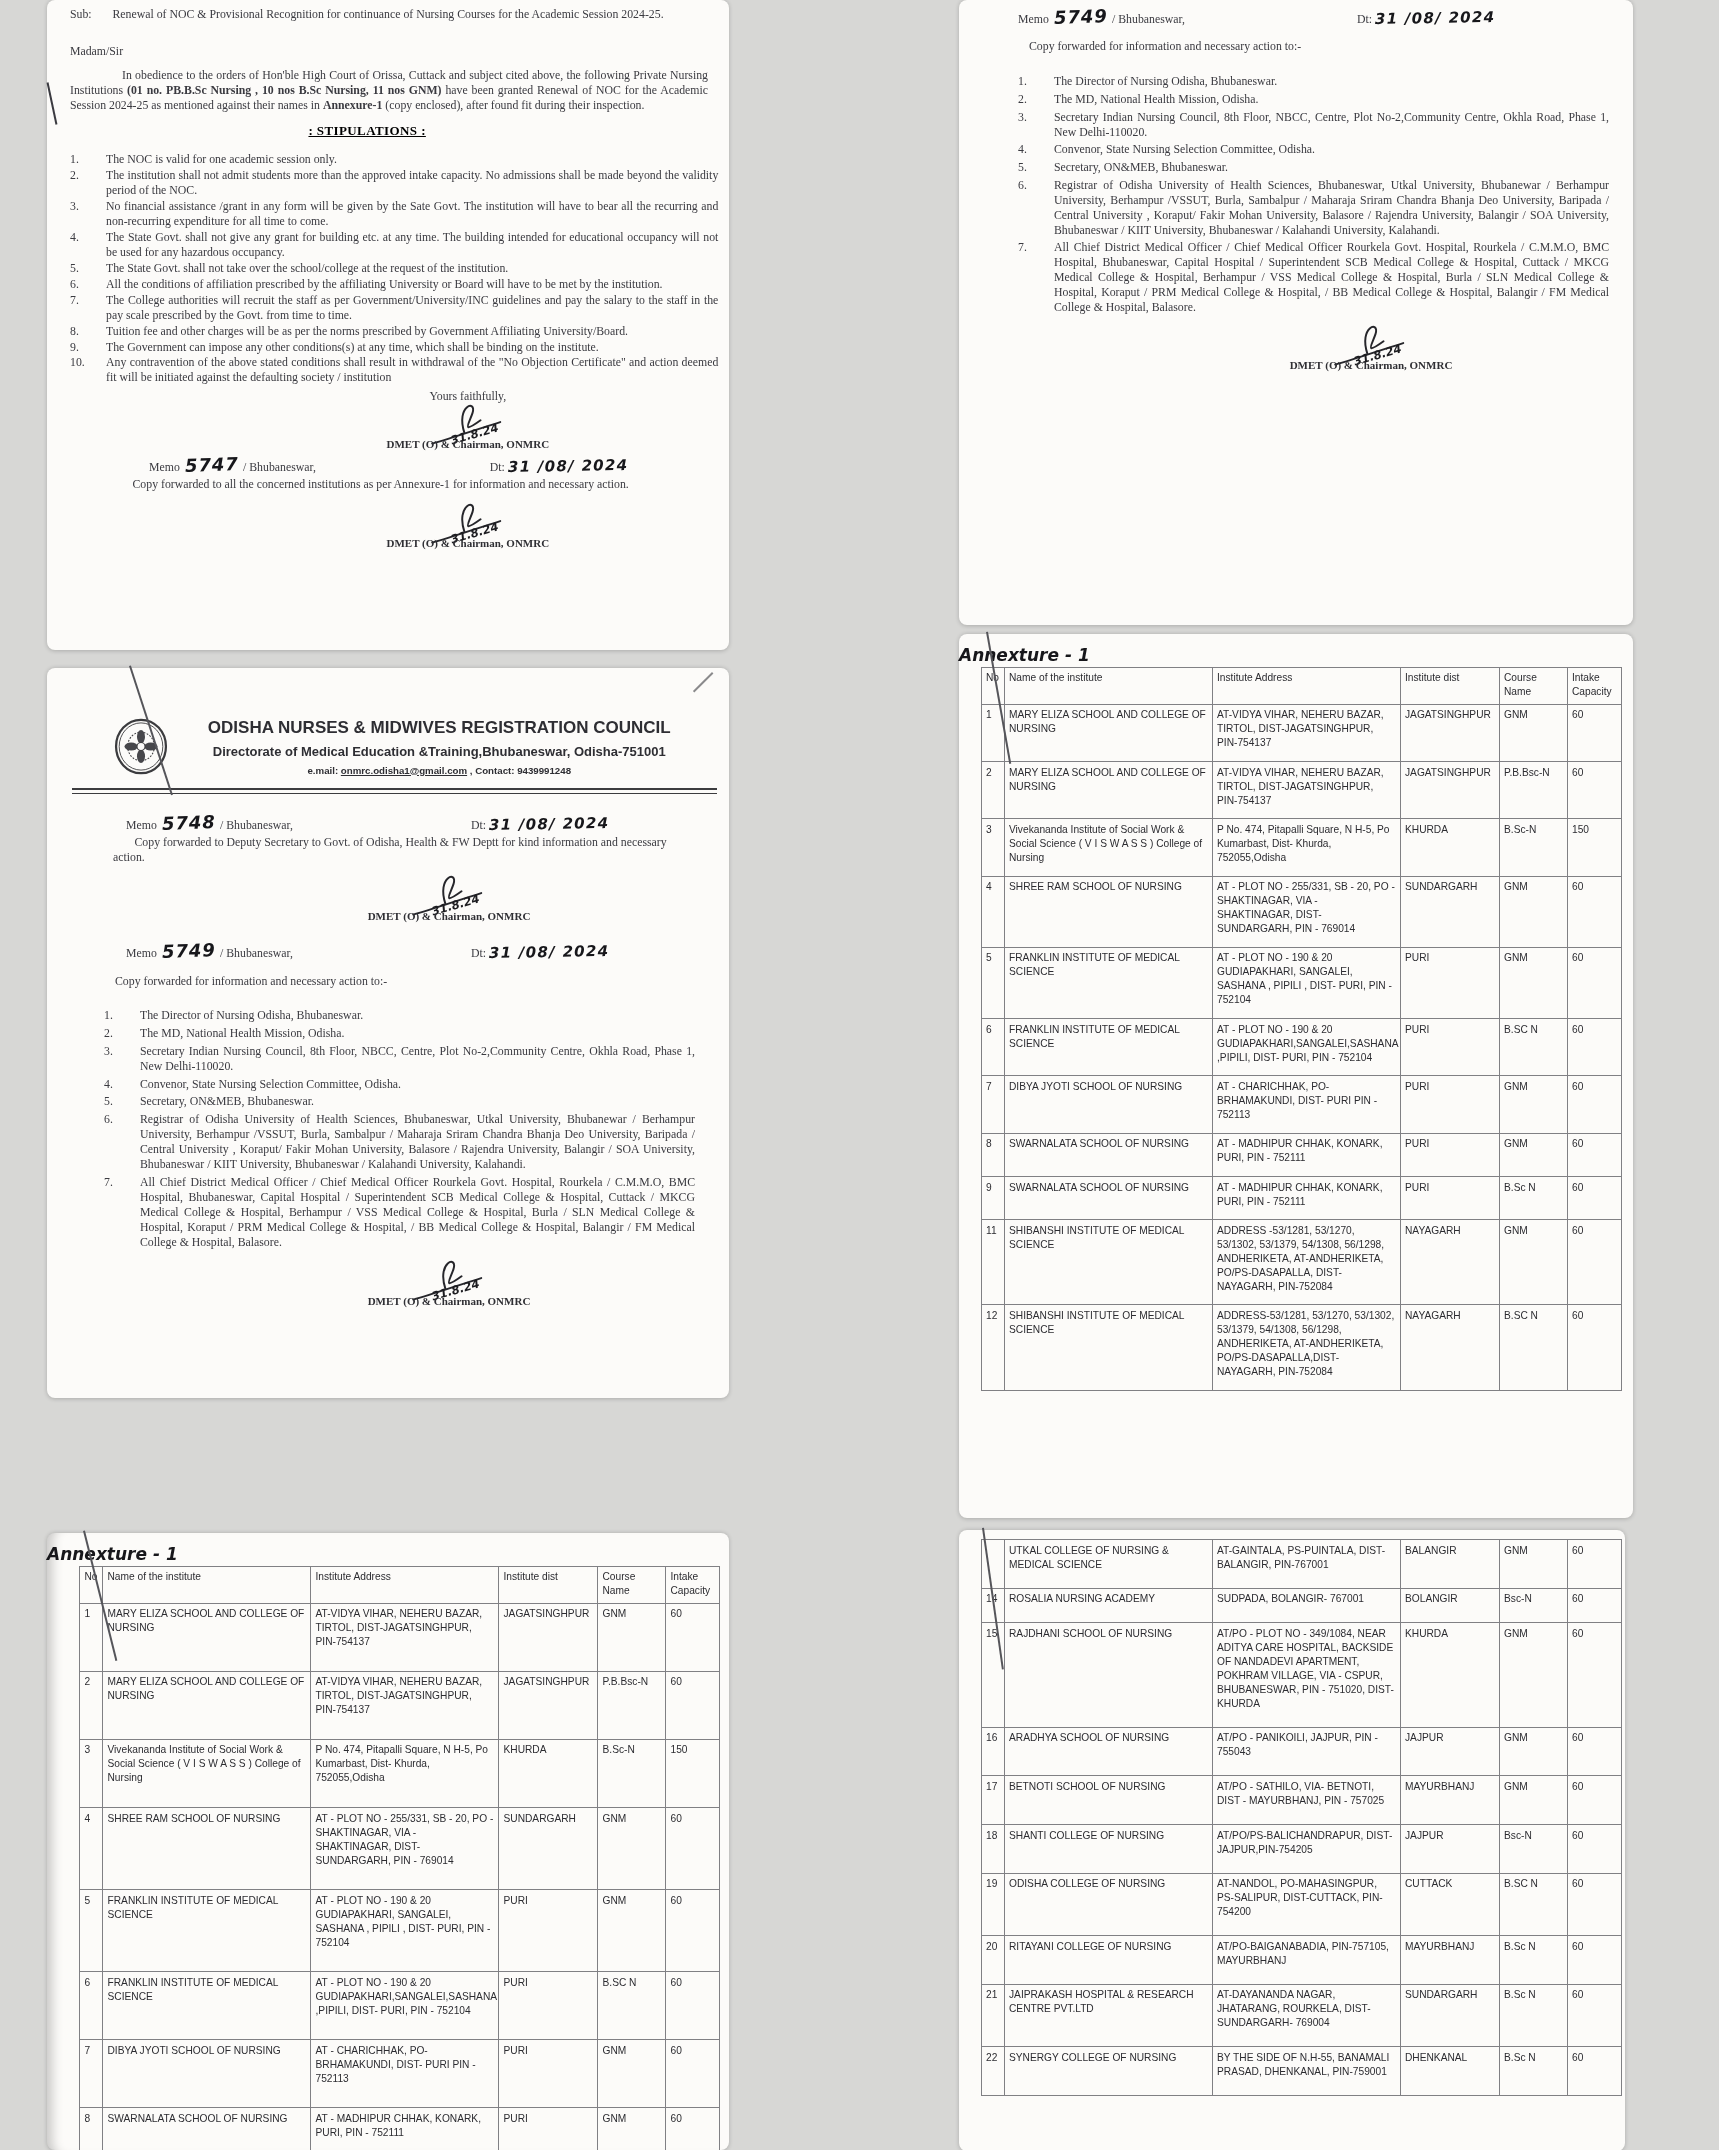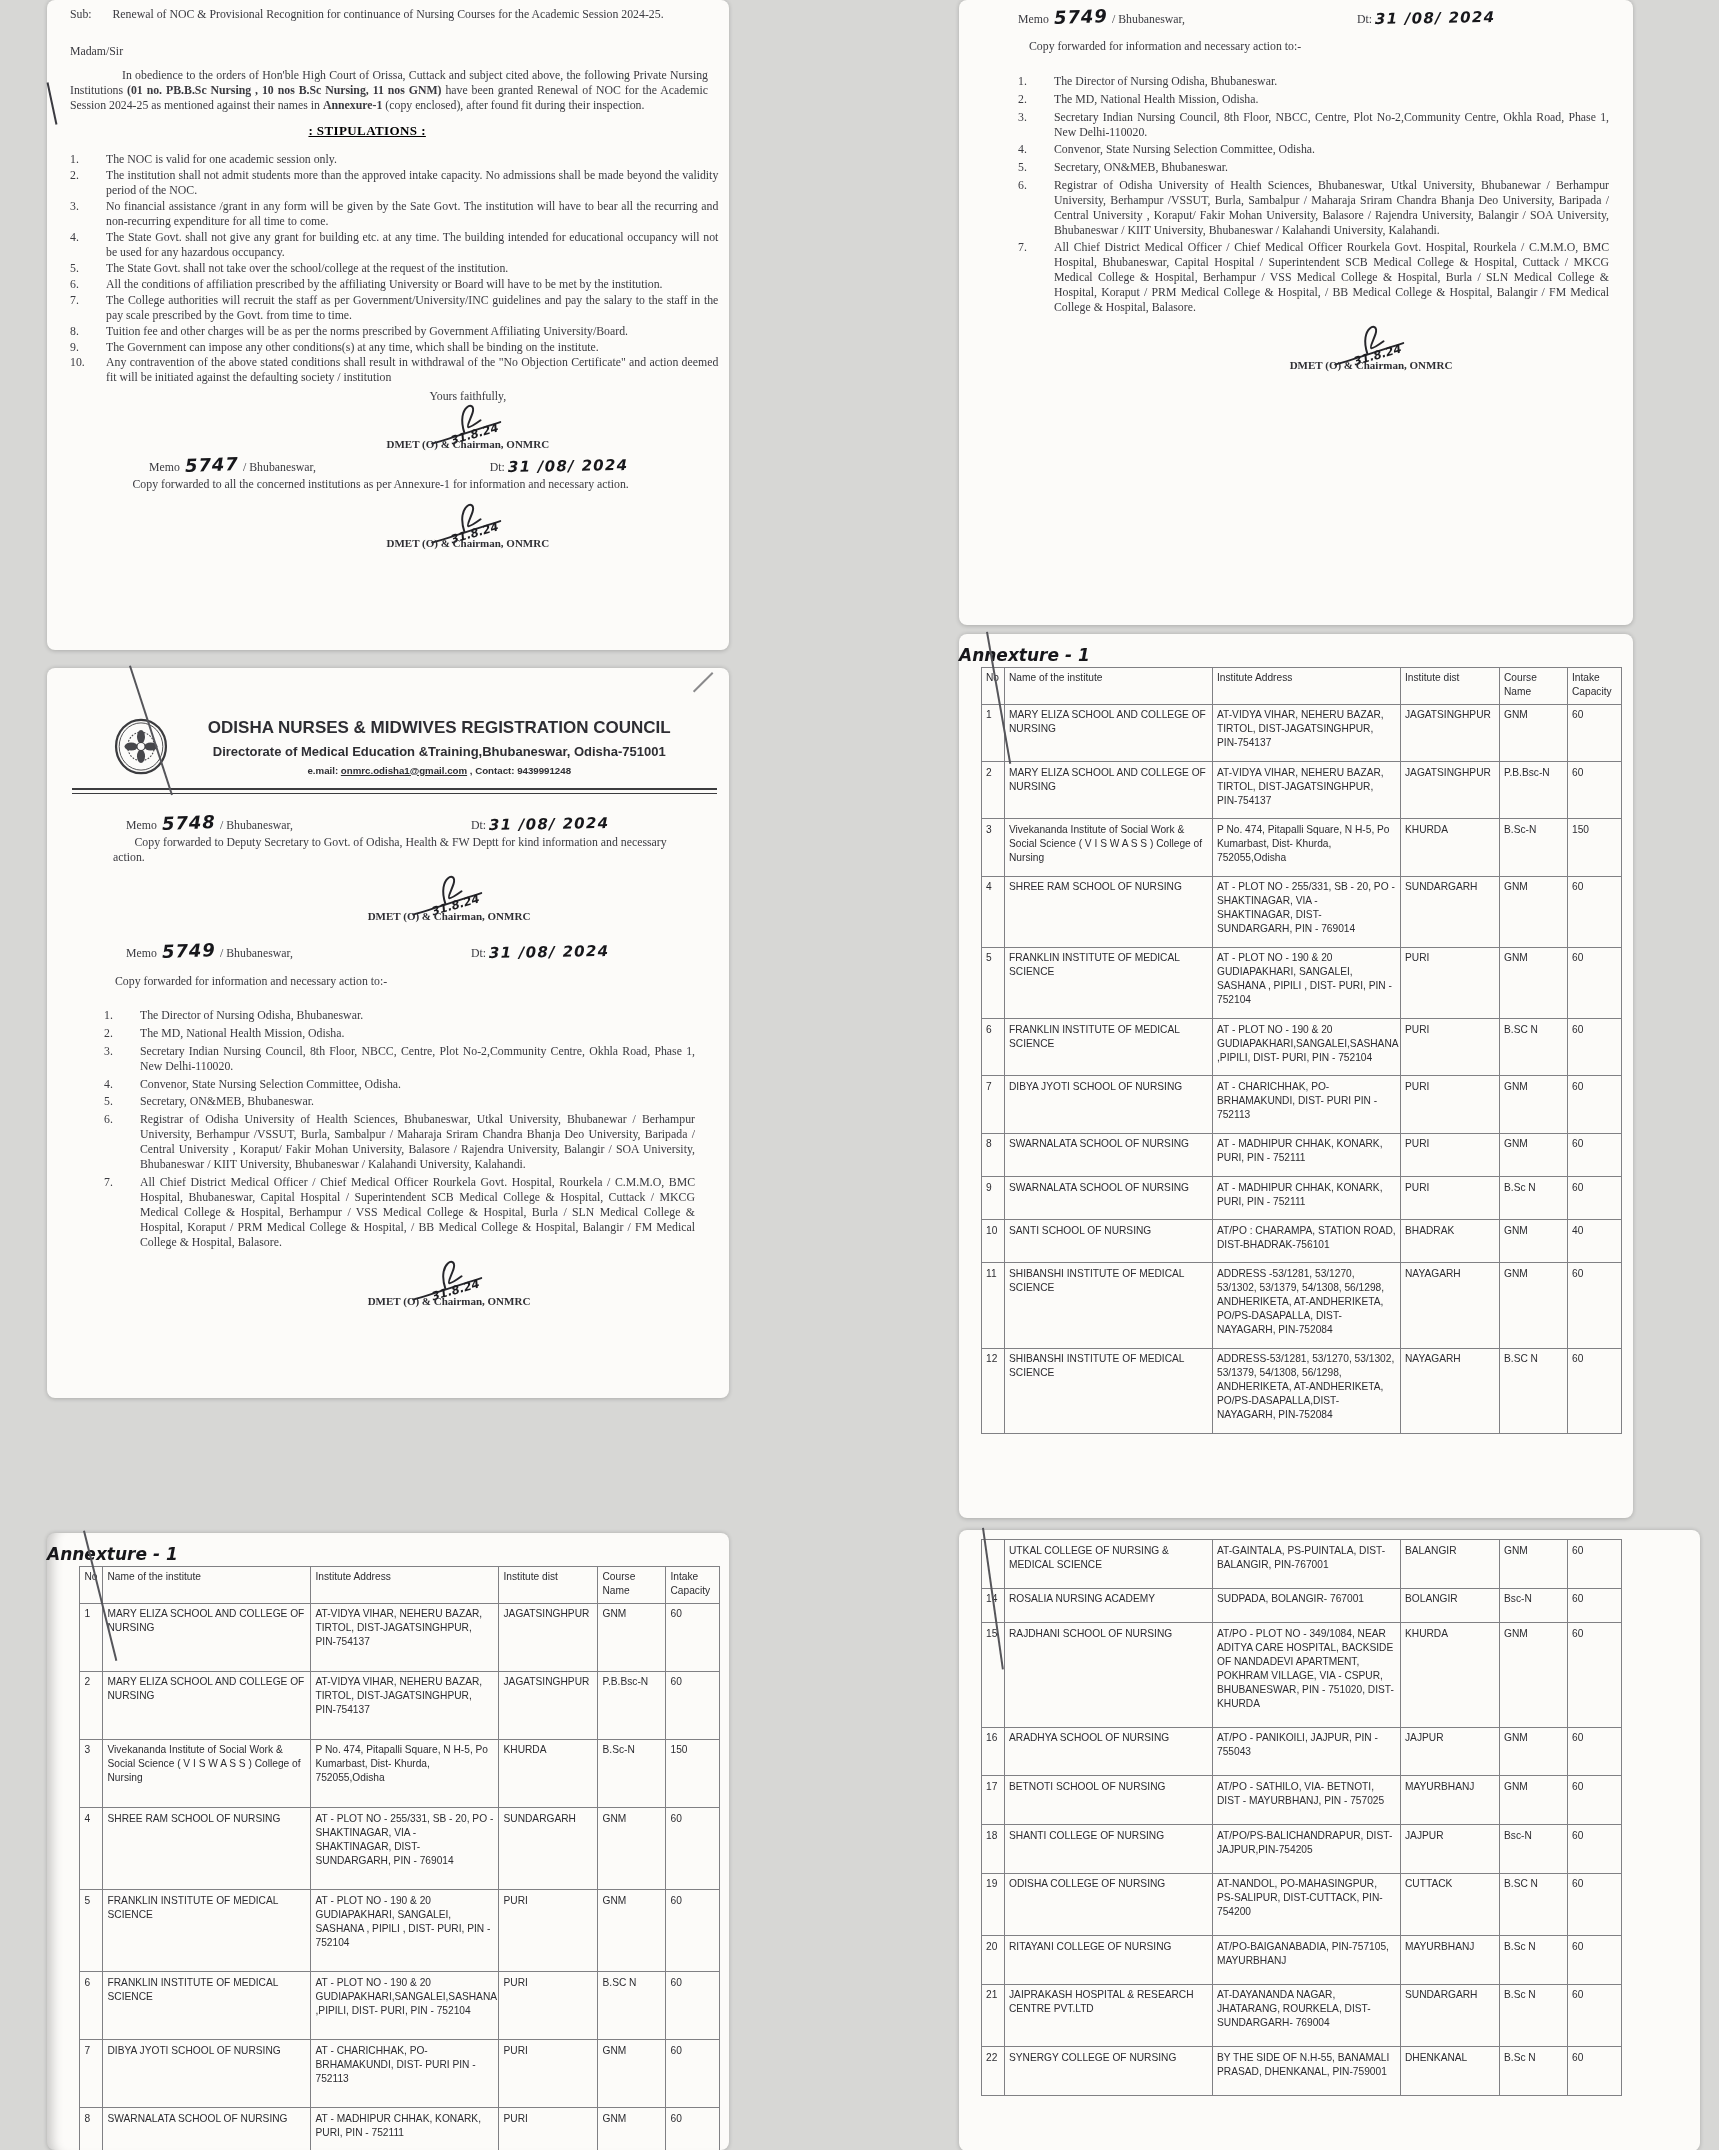--- a/index.html
+++ b/index.html
@@ -17,21 +17,21 @@
     border-radius: 8px;
   }
   .page--edge { box-shadow: inset 14.3px 0 10.7px -9px rgba(0,0,0,.20), 0 0.9px 4.5px rgba(0,0,0,.20); }
 
   
   #page-noc        { left: 47px;   top: 0;      width: 682px; height: 650px; padding: 7.2px 10.7px 0 23px; }
   #page-fwd        { left: 959px; top: 0;      width: 674px; height: 625px; padding: 7.2px 21.5px 0 27px; }
   #page-letterhead { left: 47px;   top: 656px;  width: 682px; height: 730px; padding: 0 12.5px 0 25px; margin-top: 12px; }
   #page-annex-a    { left: 959px; top: 634px;  width: 674px; height: 884px; padding: 3.6px 9px 0 0; }
   #page-annex-b    { left: 47px;   top: 1533px; width: 682px; height: 617px; padding: 3.6px 9px 0 0; }
-  #page-annex-c    { left: 959px; top: 1530px; width: 741px; height: 621px; padding: 3.6px 9px 0 0; }
+  #page-annex-c    { left: 959px; top: 1530px; width: 666px; height: 621px; padding: 3.6px 9px 0 0; }
 
   
   .lt { font-size: 11.8px; line-height: 15px; color: #3a3a40; }
   .sub-row { display: flex; gap: 12.5px; }
   .sub-label { flex: 0 0 30px; }
   .sub-text { width: 591px; }
   .salutation { margin-top: 21.5px; }
   .para { margin-top: 9px; text-indent: 52px; text-align: justify; width: 638px; }
   .stip-head {
     text-align: center; font-weight: bold; font-size: 13px;
@@ -335,28 +335,20 @@
 
         <tr>
           <td>9</td>
           <td>SWARNALATA SCHOOL OF NURSING</td>
           <td>AT - MADHIPUR CHHAK, KONARK, PURI, PIN - 752111</td>
           <td>PURI</td>
           <td>B.Sc N</td>
           <td>60</td>
         </tr>
 
-        <tr>
-          <td>10</td>
-          <td>SANTI SCHOOL OF NURSING</td>
-          <td>AT/PO : CHARAMPA, STATION ROAD, DIST-BHADRAK-756101</td>
-          <td>BHADRAK</td>
-          <td>GNM</td>
-          <td>40</td>
-        </tr>
 
         <tr>
           <td>11</td>
           <td>SHIBANSHI INSTITUTE OF MEDICAL SCIENCE</td>
           <td>ADDRESS -53/1281, 53/1270, 53/1302, 53/1379, 54/1308, 56/1298, ANDHERIKETA, AT-ANDHERIKETA, PO/PS-DASAPALLA, DIST-NAYAGARH, PIN-752084</td>
           <td>NAYAGARH</td>
           <td>GNM</td>
           <td>60</td>
         </tr>
 

